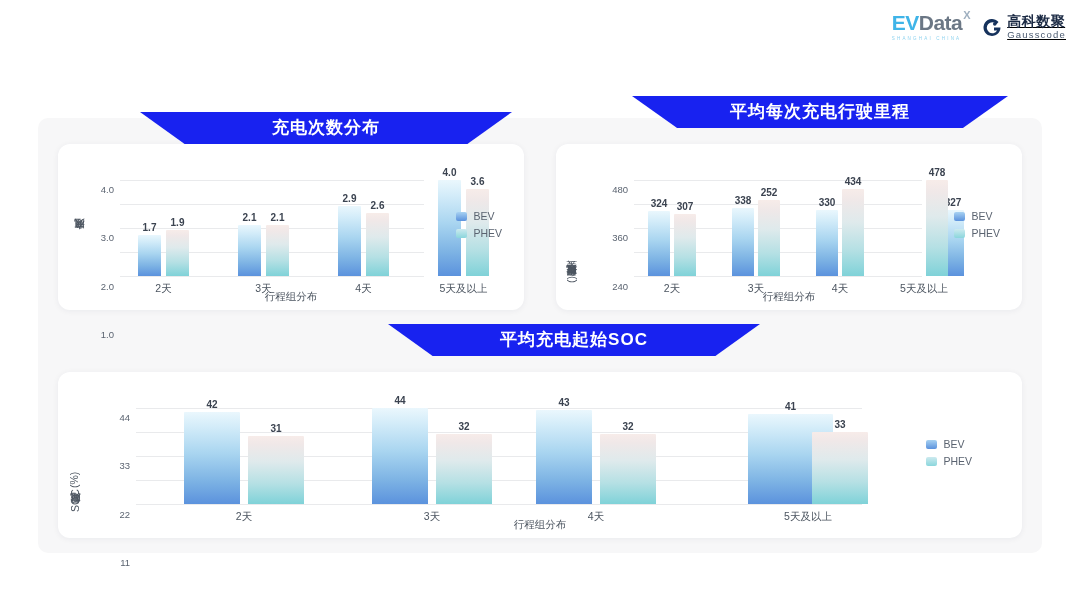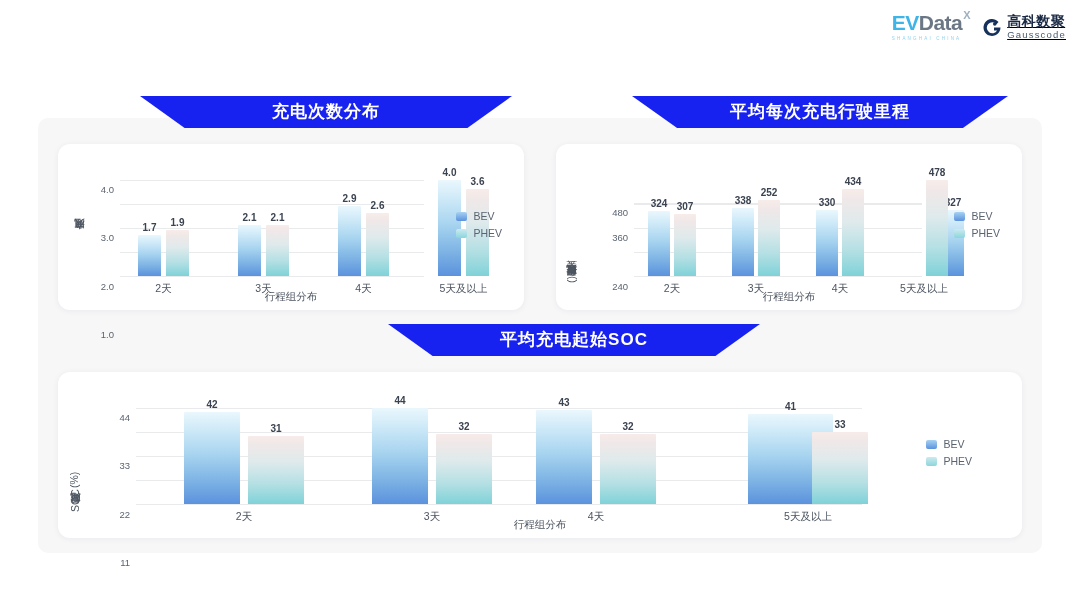--- a/index.html
+++ b/index.html
@@ -84,21 +84,21 @@
     </svg>
     <div class="gauss-text">
       <span class="gauss-cn">高科数聚</span>
       <span class="gauss-en">Gausscode</span>
     </div>
   </div>
 </div>
 
 <div class="panel"></div>
 
-<div class="ribbon" style="left:140px;top:96px;width:320px;">
+<div class="ribbon" style="left:140px;top:112px;width:320px;">
   <span>充电次数分布</span>
 </div>
 <div class="ribbon" style="left:632px;top:96px;width:324px;">
   <span>平均每次充电行驶里程</span>
 </div>
 <div class="ribbon" style="left:388px;top:324px;width:320px;">
   <span>平均充电起始SOC</span>
 </div>
 
 <div class="card" style="left:58px;top:144px;width:466px;height:166px;">
@@ -183,21 +183,21 @@
         </div>
         <div class="grid-line" style="top: 81.9091px;">
           <div class="ytick" style="top: 81.9091px;">120</div>
         </div>
         <div class="grid-line" style="top: 57.8182px;">
           <div class="ytick" style="top: 57.8182px;">240</div>
         </div>
         <div class="grid-line" style="top: 33.7273px;">
           <div class="ytick" style="top: 33.7273px;">360</div>
         </div>
-        <div class="grid-line" style="top: 9.63636px; margin-top: 23px;">
+        <div class="grid-line" style="top: 9.63636px;">
           <div class="ytick" style="top: 9.63636px;">480</div>
         </div>
         <div class="group" style="left: 14px; width: 64px;">
           <div class="bar bev" style="width: 22px; left: 0px; height: 65.0455px;">
             <div class="blabel">324</div>
           </div>
           <div class="bar phev" style="width: 22px; left: 26px; height: 61.6326px;">
             <div class="blabel">307</div>
           </div>
           <div class="cat" style="left: 24px;">2天</div>

